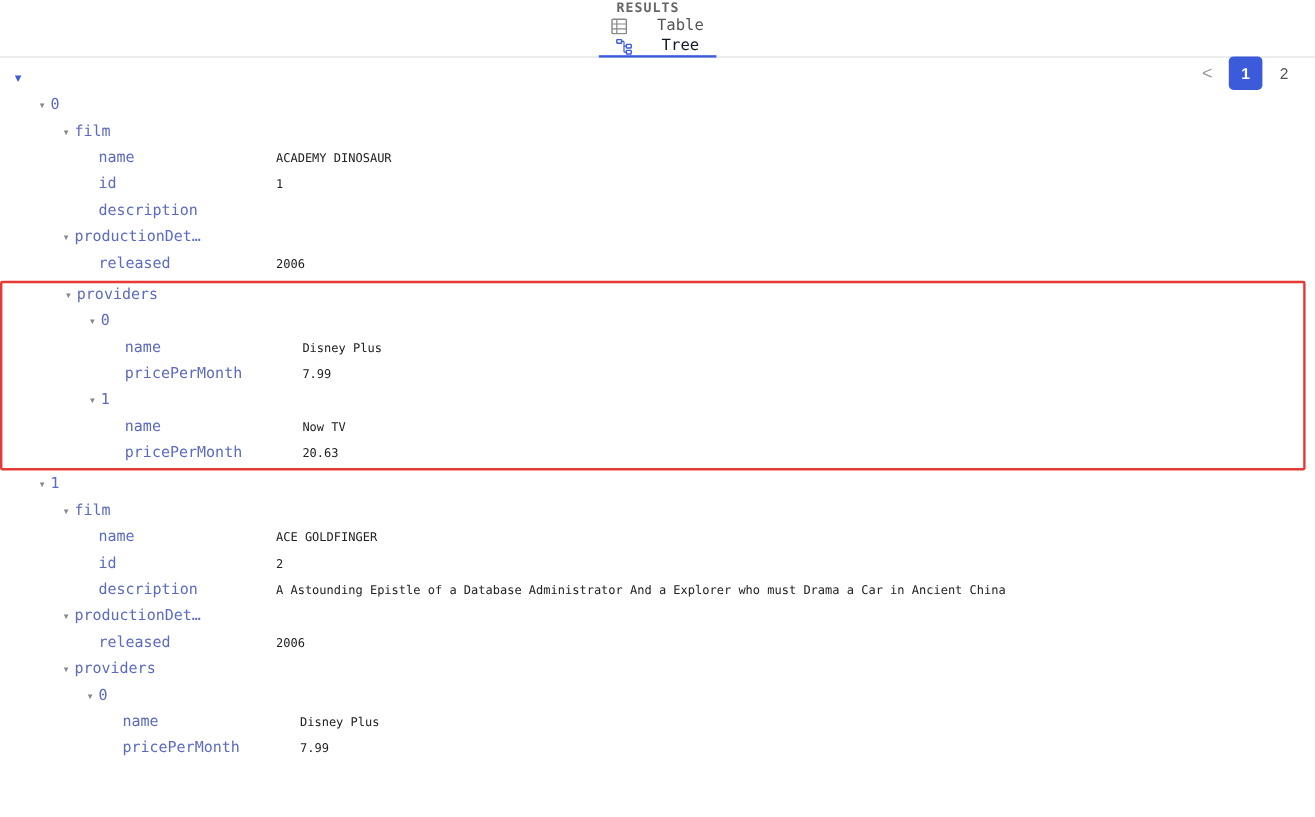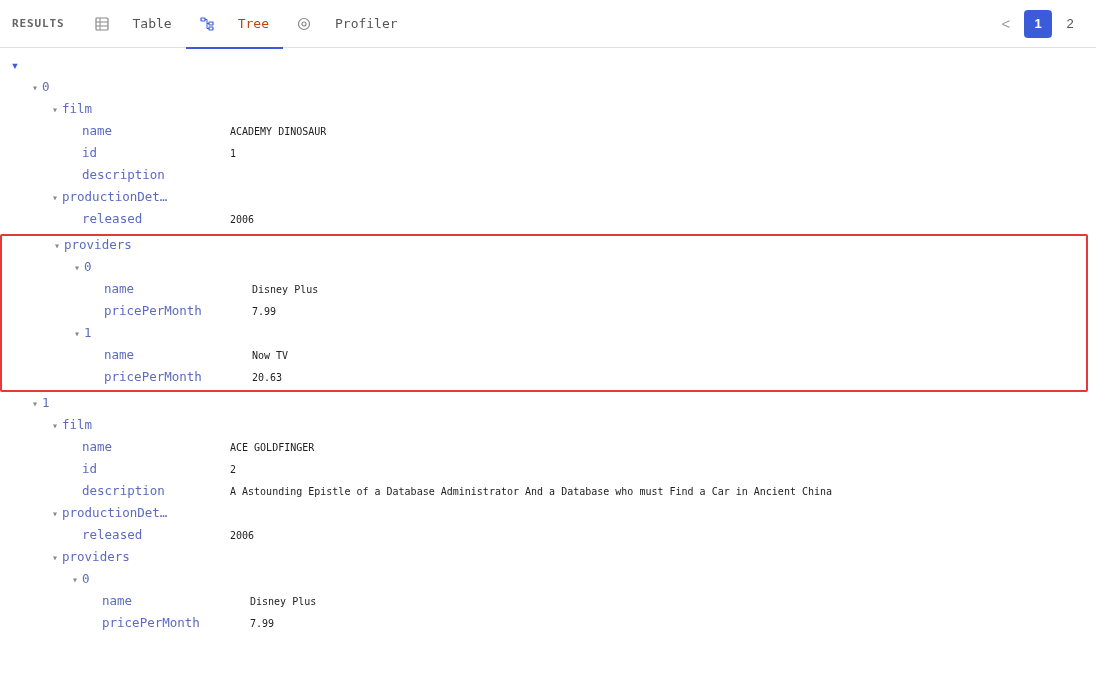--- a/index.html
+++ b/index.html
@@ -11,20 +11,21 @@
     }
 
     
     .header {
       display: flex;
       align-items: center;
       border-bottom: 1px solid #e0e0e0;
       padding: 0 12px;
       height: 48px;
       background: #fff;
+      flex-direction: column;
     }
     .results-label {
       font-size: 11px;
       font-weight: 700;
       color: #666;
       letter-spacing: 0.08em;
       margin-right: 16px;
     }
     .tab {
       display: flex;
@@ -34,21 +35,21 @@
       height: 48px;
       font-size: 13px;
       color: #555;
       cursor: pointer;
       border-bottom: 2px solid transparent;
       position: relative;
       top: 1px;
       text-align: right;
     }
     .tab.active {
-      color: #c2410c;
+      color: #0f172a;
       border-bottom: 2px solid #3b5bdb;
       font-weight: 500;
     }
     .tab-icon {
       width: 14px;
       height: 14px;
       display: inline-flex;
       align-items: center;
       justify-content: center;
     }
@@ -162,29 +163,20 @@
         <rect x="9" y="10" width="4" height="3" rx="0.5" stroke="#3b5bdb" stroke-width="1.2" fill="none"></rect>
         <line x1="5" y1="2.5" x2="7" y2="2.5" stroke="#3b5bdb" stroke-width="1"></line>
         <line x1="7" y1="2.5" x2="7" y2="11.5" stroke="#3b5bdb" stroke-width="1"></line>
         <line x1="7" y1="6.5" x2="9" y2="6.5" stroke="#3b5bdb" stroke-width="1"></line>
         <line x1="7" y1="11.5" x2="9" y2="11.5" stroke="#3b5bdb" stroke-width="1"></line>
       </svg>
     </span>
     <span>Tree</span>
   </div>
 
-  <div class="tab">
-    <span class="tab-icon">
-      <svg width="14" height="14" viewBox="0 0 14 14" fill="none">
-        <circle cx="7" cy="7" r="5.5" stroke="#888" stroke-width="1.2" fill="none"></circle>
-        <circle cx="7" cy="7" r="2" stroke="#888" stroke-width="1.2" fill="none"></circle>
-      </svg>
-    </span>
-    <span>Profiler</span>
-  </div>
 
   <div class="pagination">
     <button class="page-btn arrow">&lt;</button>
     <button class="page-btn active">1</button>
     <button class="page-btn">2</button>
   </div>
 </div>
 
 <div class="tree-content">
 
@@ -282,21 +274,21 @@
       <span class="value">ACE GOLDFINGER</span>
     </div>
     <div class="tree-row indent-3">
       <span class="expand-btn"></span>
       <span class="key">id</span>
       <span class="value">2</span>
     </div>
     <div class="tree-row indent-3">
       <span class="expand-btn"></span>
       <span class="key">description</span>
-      <span class="value">A Astounding Epistle of a Database Administrator And a Database who must Find a Car in Ancient China</span>
+      <span class="value">A Astounding Epistle of a Database Administrator And a Explorer who must Drama a Car in Ancient China</span>
     </div>
 
     <div class="tree-row indent-2">
       <span class="expand-btn">▾</span>
       <span class="key">productionDet…</span>
     </div>
     <div class="tree-row indent-3">
       <span class="expand-btn"></span>
       <span class="key">released</span>
       <span class="value">2006</span>

